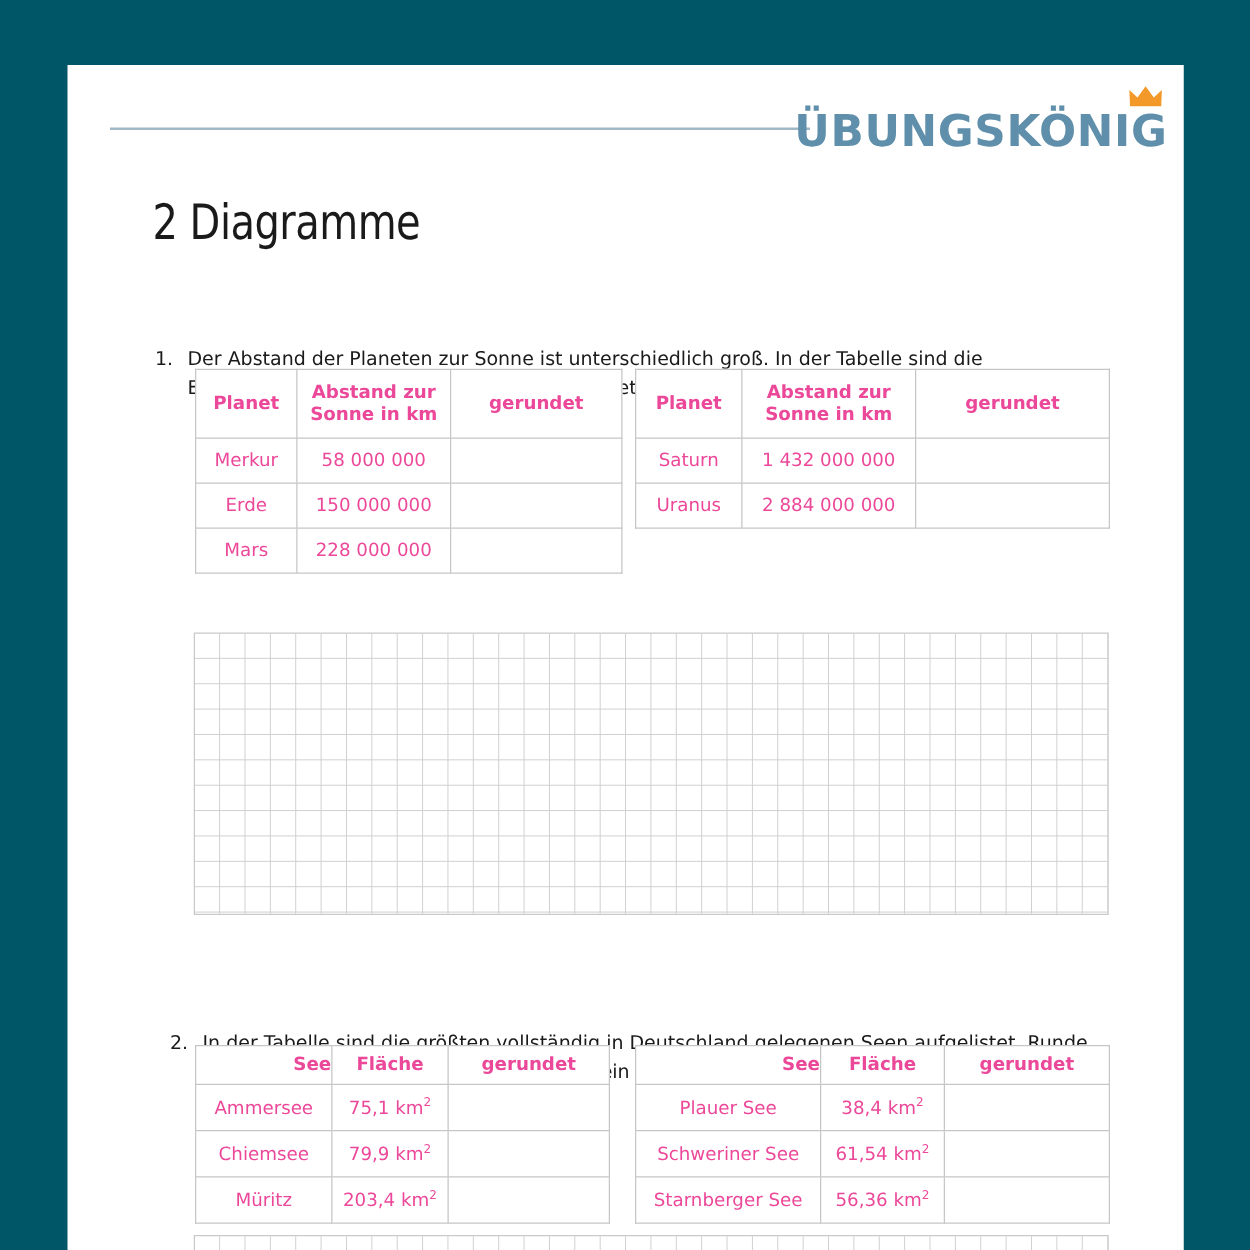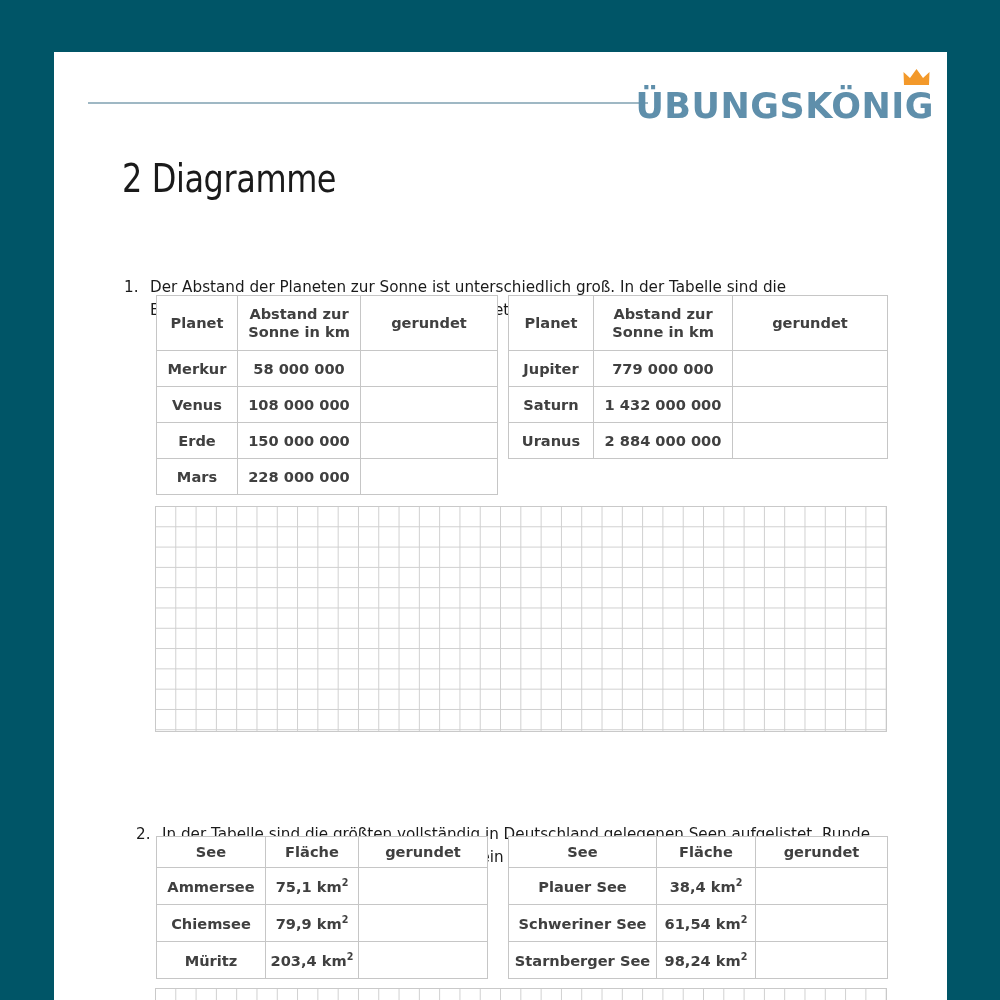--- a/index.html
+++ b/index.html
@@ -100,30 +100,30 @@
     width: 735px;
   }
   #task-1 { left: 70px; top: 224px; }
   #task-2 { left: 82px; top: 771px; }
 
   
   .tbl {
     position: absolute;
     border-collapse: collapse;
     font-size: 14.6px;
-    color: #404040;
+    color: #ec4899;
     background: #fff;
     table-layout: fixed;
   }
   .tbl td, .tbl th {
     border: 1px solid #c6c6c6;
     padding: 0;
     text-align: center;
     vertical-align: middle;
-    font-weight: bold;
+    font-weight: normal;
   }
   .tbl th {
     font-weight: bold;
     line-height: 1.24;
   }
 
   
   #planets-left  { left: 102px; top: 243px; }
   #planets-right { left: 454px; top: 243px; }
   .planets th, .planets td { height: 35px; }
@@ -133,21 +133,21 @@
   .planets .c-round { width: 136px; }
   #planets-right .c-name  { width: 84px; }
   #planets-right .c-val   { width: 138px; }
   #planets-right .c-round { width: 154px; }
 
   
   #lakes-left  { left: 102px; top: 784px; }
   #lakes-right { left: 454px; top: 784px; }
   .lakes th, .lakes td { height: 36px; }
   .lakes thead th { height: 30px; }
-  .lakes .c-name  { width: 108px; }
+  .lakes .c-name  { width: 108px; text-align: right; }
   .lakes .c-val   { width: 92px; }
   .lakes .c-round { width: 128px; }
   #lakes-right .c-name  { width: 147px; }
   #lakes-right .c-val   { width: 98px; }
   #lakes-right .c-round { width: 131px; }
 
   sup { font-size: 0.66em; vertical-align: super; line-height: 0; }
 
   
   .grid {
@@ -206,25 +206,20 @@
         <th class="c-round">gerundet</th>
       </tr>
     </thead>
     <tbody>
       <tr>
         <td>Merkur</td>
         <td>58 000 000</td>
         <td></td>
       </tr>
       <tr>
-        <td>Venus</td>
-        <td>108 000 000</td>
-        <td></td>
-      </tr>
-      <tr>
         <td>Erde</td>
         <td>150 000 000</td>
         <td></td>
       </tr>
       <tr>
         <td>Mars</td>
         <td>228 000 000</td>
         <td></td>
       </tr>
     </tbody>
@@ -236,25 +231,20 @@
         <th class="c-name">Planet</th>
         <th class="c-val">
           <span>Abstand zur</span><br>
           <span>Sonne in km</span>
         </th>
         <th class="c-round">gerundet</th>
       </tr>
     </thead>
     <tbody>
       <tr>
-        <td>Jupiter</td>
-        <td>779 000 000</td>
-        <td></td>
-      </tr>
-      <tr>
         <td>Saturn</td>
         <td>1 432 000 000</td>
         <td></td>
       </tr>
       <tr>
         <td>Uranus</td>
         <td>2 884 000 000</td>
         <td></td>
       </tr>
     </tbody>
@@ -308,21 +298,21 @@
         <td><span>38,4</span>&nbsp;<span>km</span><sup>2</sup></td>
         <td></td>
       </tr>
       <tr>
         <td>Schweriner See</td>
         <td><span>61,54</span>&nbsp;<span>km</span><sup>2</sup></td>
         <td></td>
       </tr>
       <tr>
         <td>Starnberger See</td>
-        <td><span>98,24</span>&nbsp;<span>km</span><sup>2</sup></td>
+        <td><span>56,36</span>&nbsp;<span>km</span><sup>2</sup></td>
         <td></td>
       </tr>
     </tbody>
   </table>
 
   <div class="grid" id="grid-2"></div>
 
 </div>
 
 </body></html>

